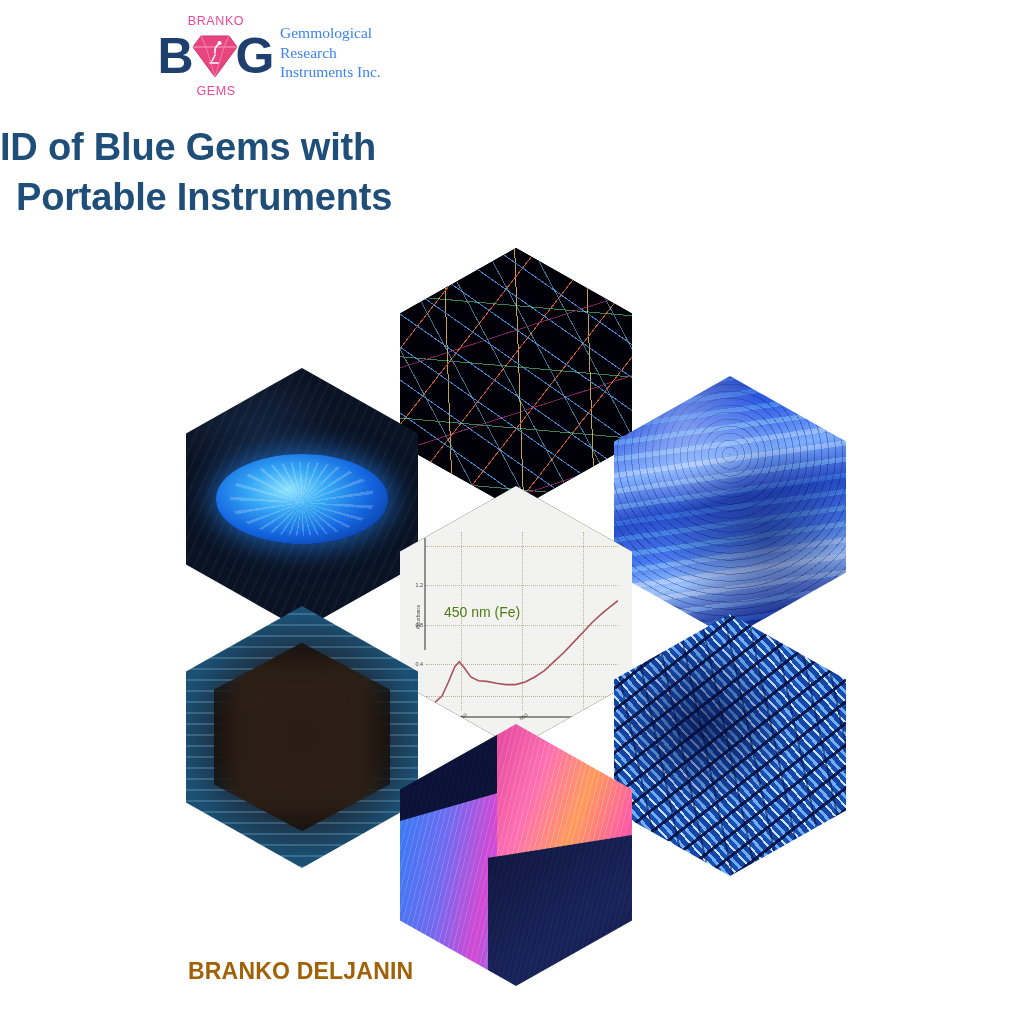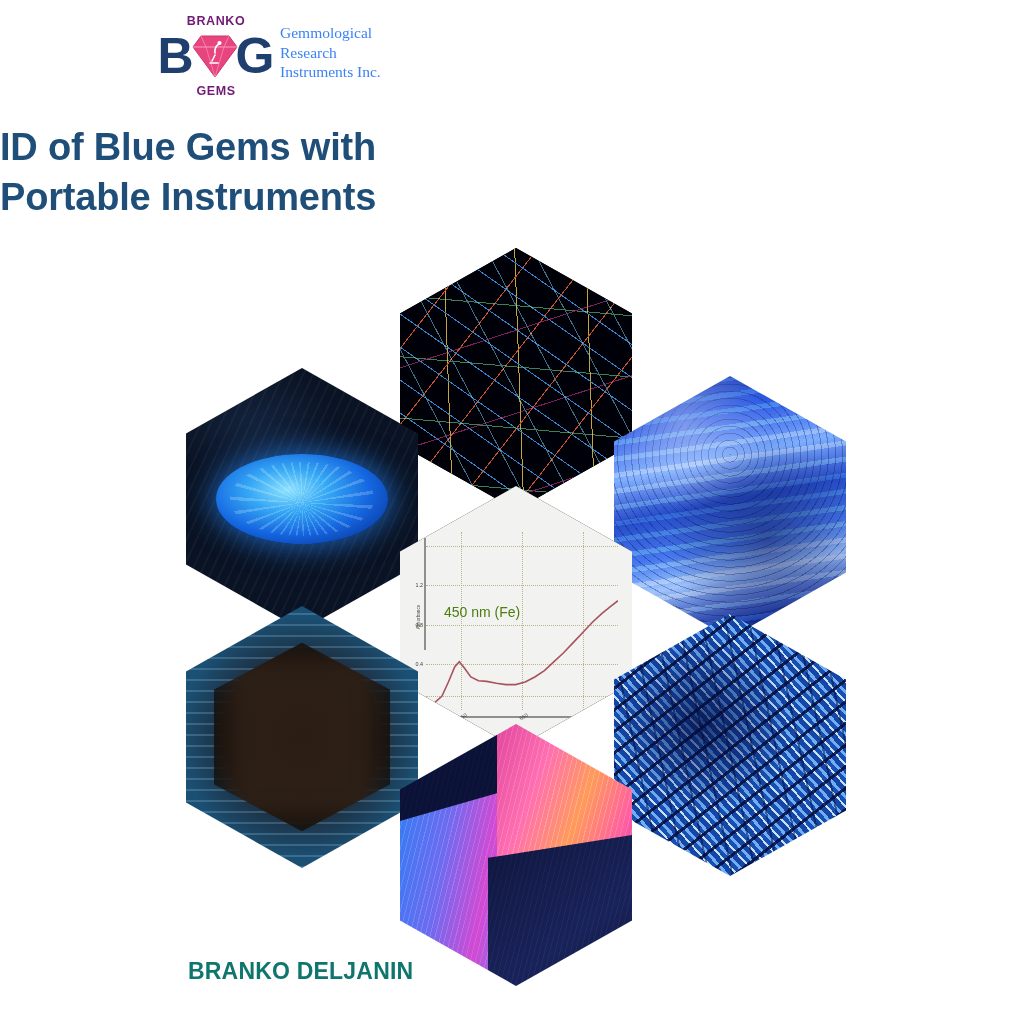--- a/index.html
+++ b/index.html
@@ -8,21 +8,21 @@
     background: #ffffff;
     font-family: "Liberation Sans", sans-serif;
     overflow: hidden;
   }
   .page { position: relative; width: 1024px; height: 1024px; background: #fff; }
 
   
   .header { position: absolute; left: 168px; top: 14px; display: flex; align-items: flex-start; gap: 16px; }
   .logo-block { width: 96px; height: 92px; position: relative; }
   .logo-top, .logo-bot {
-    text-align: center; font-weight: 700; color: #701a75;
+    text-align: center; font-weight: 400; color: #ec4899;
     font-size: 12.5px; letter-spacing: 0.6px;
     font-family: "Liberation Sans", sans-serif;
   }
   .logo-top { margin-bottom: 1px; }
   .logo-bot { margin-top: 1px; }
   .logo-mid { display: flex; align-items: center; justify-content: center; gap: 1px; height: 54px; }
   .logo-letter {
     font-size: 50px; font-weight: 700; color: #1f3f6e; line-height: 48px;
     font-family: "Liberation Sans", sans-serif;
   }
@@ -33,21 +33,21 @@
   }
 
   
   .title {
     position: absolute; left: 0; right: 0; top: 122px;
     text-align: left; color: #1f4e79;
     font-size: 38px; font-weight: 700; line-height: 50px;
     font-family: "Liberation Sans", sans-serif;
     letter-spacing: -0.2px;
   }
-  .title .l2 { display: block; }
+  .title .l2 { display: block; margin-left: 16px; }
 
   
   .hexwrap { position: absolute; left: 180px; top: 248px; width: 672px; height: 680px; }
   .hex {
     position: absolute; width: 232px; height: 262px;
     clip-path: polygon(50% 0%, 100% 25%, 100% 75%, 50% 100%, 0% 75%, 0% 25%);
     overflow: hidden; background: #000;
   }
   .hex .art { position: absolute; inset: 0; }
 
@@ -209,21 +209,21 @@
     position:absolute; left: 44px; top: 118px;
     font-size: 14px; color:#4d7c0f; font-family:"Liberation Sans", sans-serif; white-space:nowrap;
   }
   .spectrum-svg { position:absolute; inset:0; width:100%; height:100%; }
 
   
   .authors {
     position: absolute; left: 0; right: 0; top: 958px;
     display: flex; justify-content: space-between;
     padding: 0 188px;
-    font-size: 23px; font-weight: 700; color: #0f766e;
+    font-size: 23px; font-weight: 700; color: #a16207;
     font-family: "Liberation Sans", sans-serif; letter-spacing: 0.2px;
   }
   .author { white-space: nowrap; }
 </style>
 </head>
 <body>
 
 <div class="page">
 
   <div class="header">

